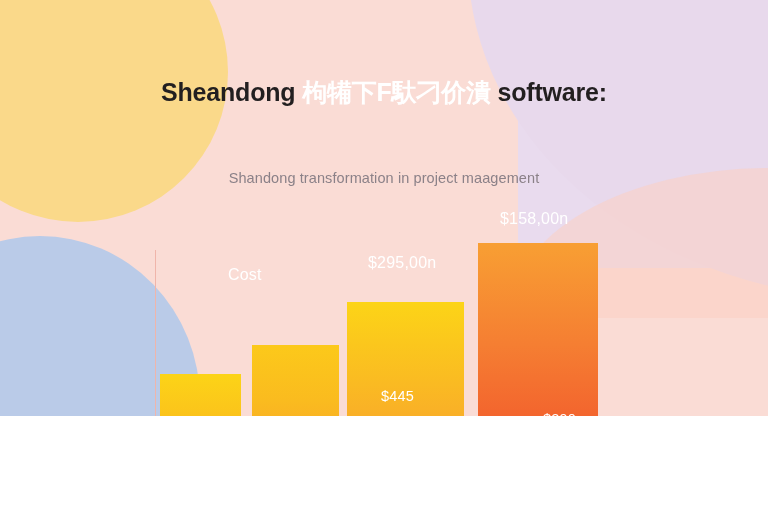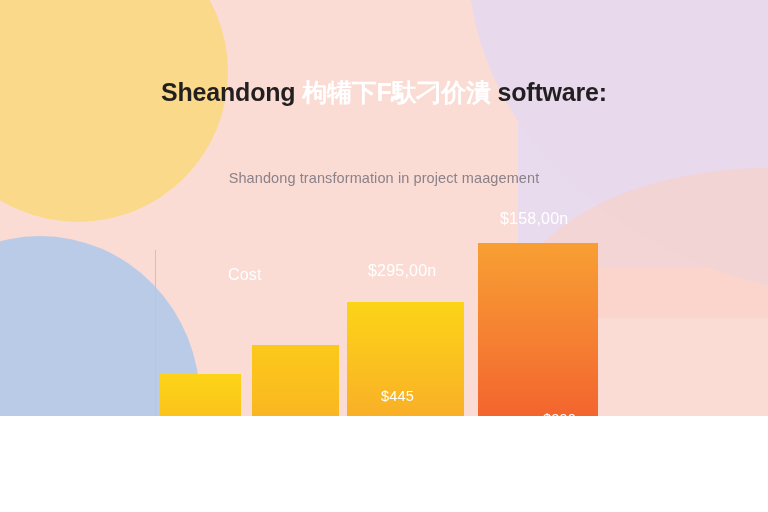--- a/index.html
+++ b/index.html
@@ -172,21 +172,21 @@
 
   .bar-label-top {
     position: absolute;
     color: #ffffff;
     font-size: 16px;
     font-weight: 400;
     letter-spacing: .2px;
     white-space: nowrap;
   }
   .label-cost  { left: 228px; top: 266px; }
-  .label-295   { left: 368px; top: 262px; }
+  .label-295   { left: 368px; top: 254px; }
   .label-158   { left: 500px; top: 210px; }
 
   .bar-label-in {
     position: absolute;
     color: #ffffff;
     font-size: 14.5px;
     font-weight: 400;
     letter-spacing: .2px;
     white-space: nowrap;
   }

